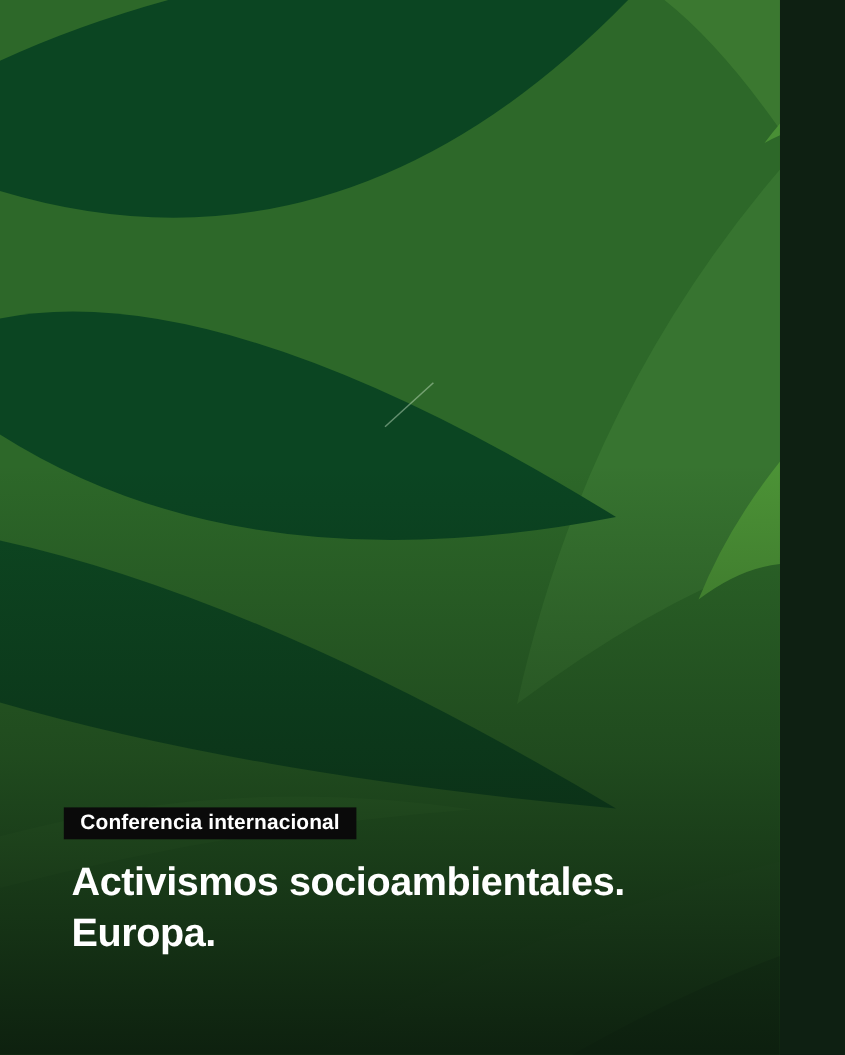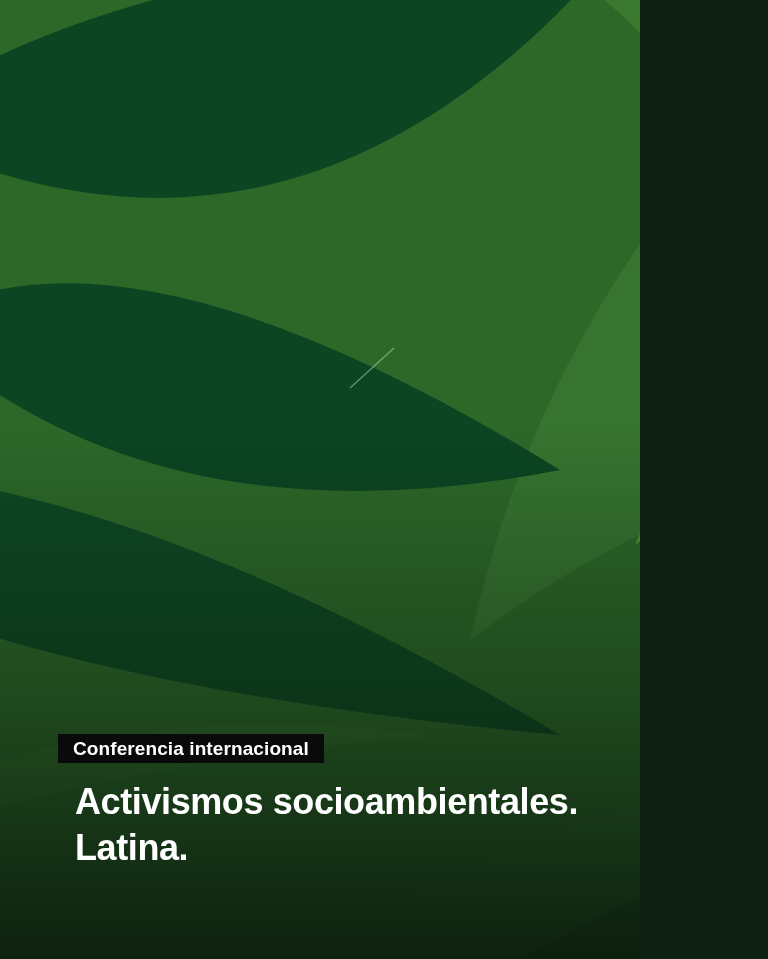--- a/index.html
+++ b/index.html
@@ -1,38 +1,38 @@
 <!DOCTYPE html>
 <html><head>
 <meta charset="utf-8">
 <style>
   html,body{margin:0;padding:0;background:#0e2012;}
   .poster{
     position:relative;
-    width:640px;height:959px;
+    width:709px;height:959px;
     overflow:hidden;
     background:#2d6829;
     font-family:"Liberation Sans", sans-serif;
   }
   .bg{position:absolute;inset:0;width:768px;height:959px;display:block;}
   .content{position:absolute;left:58px;top:734px;right:20px;}
   .badge{
     display:inline-block;
     background:#0a0a0a;
     color:#ffffff;
     font-size:19px;
     font-weight:700;
     line-height:29px;
     height:29px;
     padding:0 15px;
     letter-spacing:0.1px;
     white-space:nowrap;
   }
   .title{
-    margin:16px 0 0 17px;
+    margin:16px 0 0 7px;
     color:#ffffff;
     font-size:36px;
     font-weight:700;
     line-height:46px;
     letter-spacing:-0.4px;
   }
   .title span{display:block;white-space:nowrap;}
 </style>
 </head>
 <body>
@@ -73,17 +73,17 @@
 
     <rect width="768" height="959" fill="url(#bottomFade)"></rect>
   </svg>
 
   <div class="content">
     <div class="badge">
       <span>Conferencia internacional</span>
     </div>
     <h1 class="title">
       <span>Activismos socioambientales.</span>
-      <span>Latina.</span>
+      <span>Europa.</span>
     </h1>
   </div>
 
 </div>
 
 </body></html>

